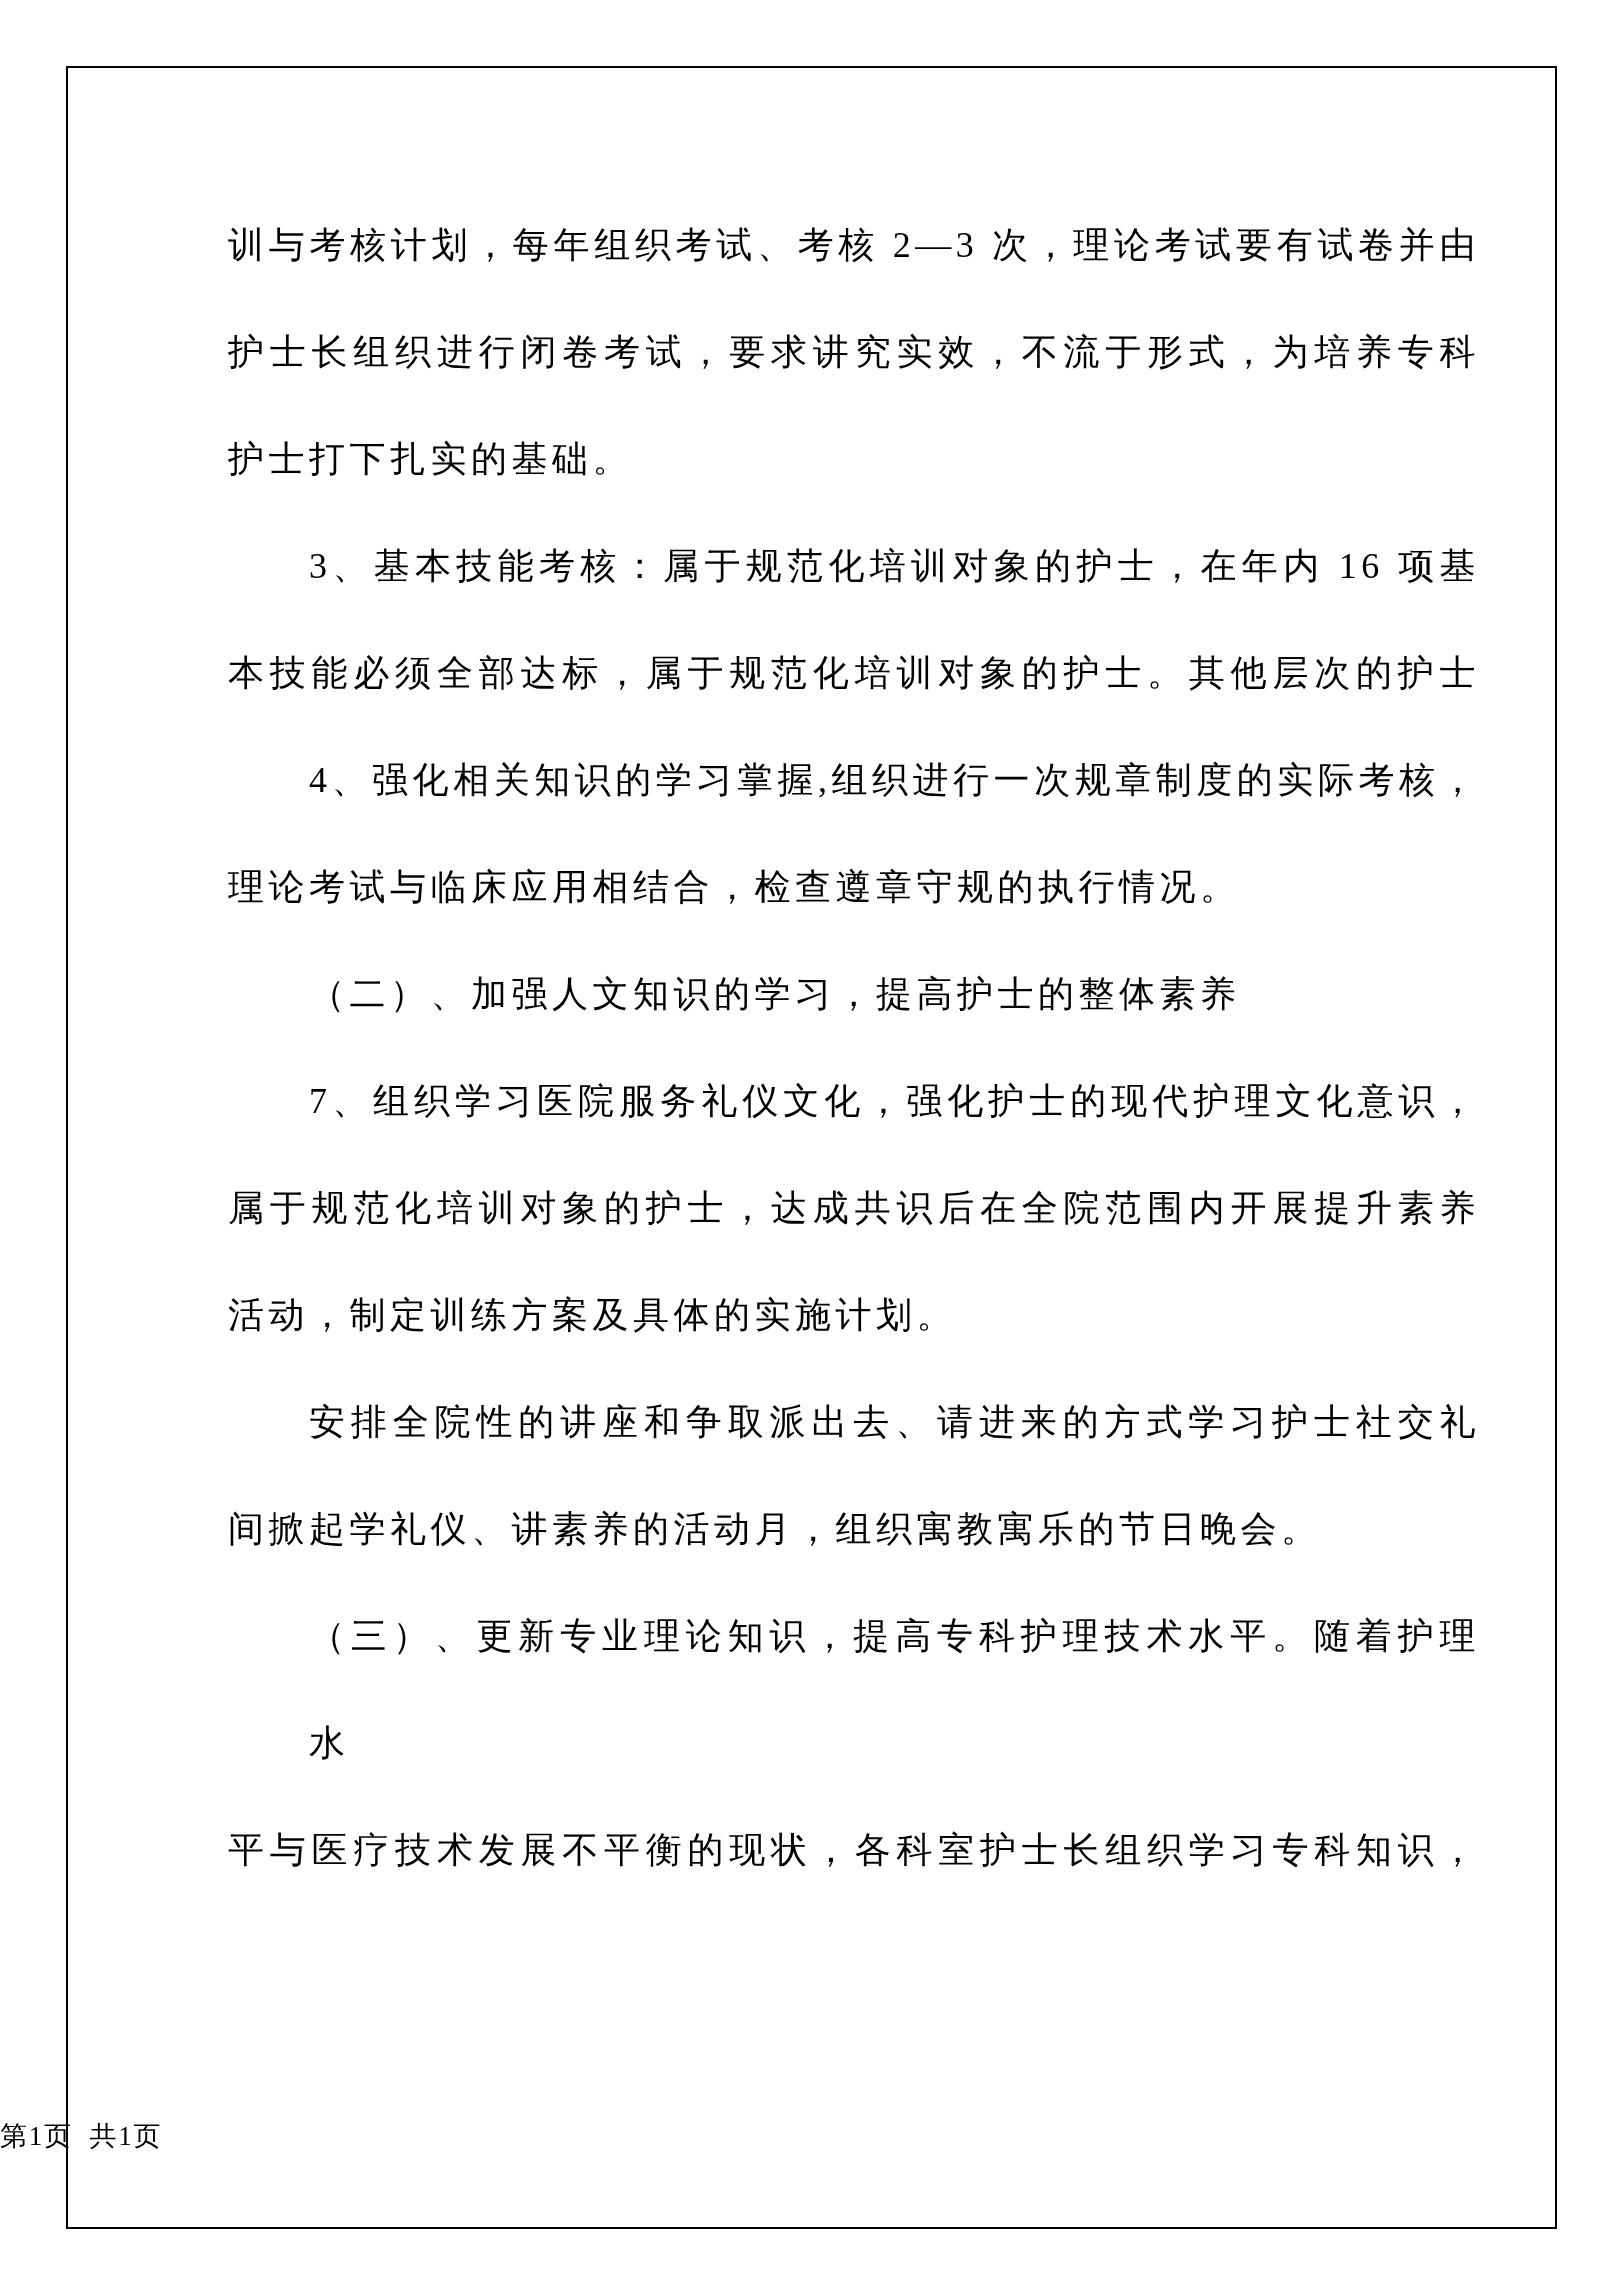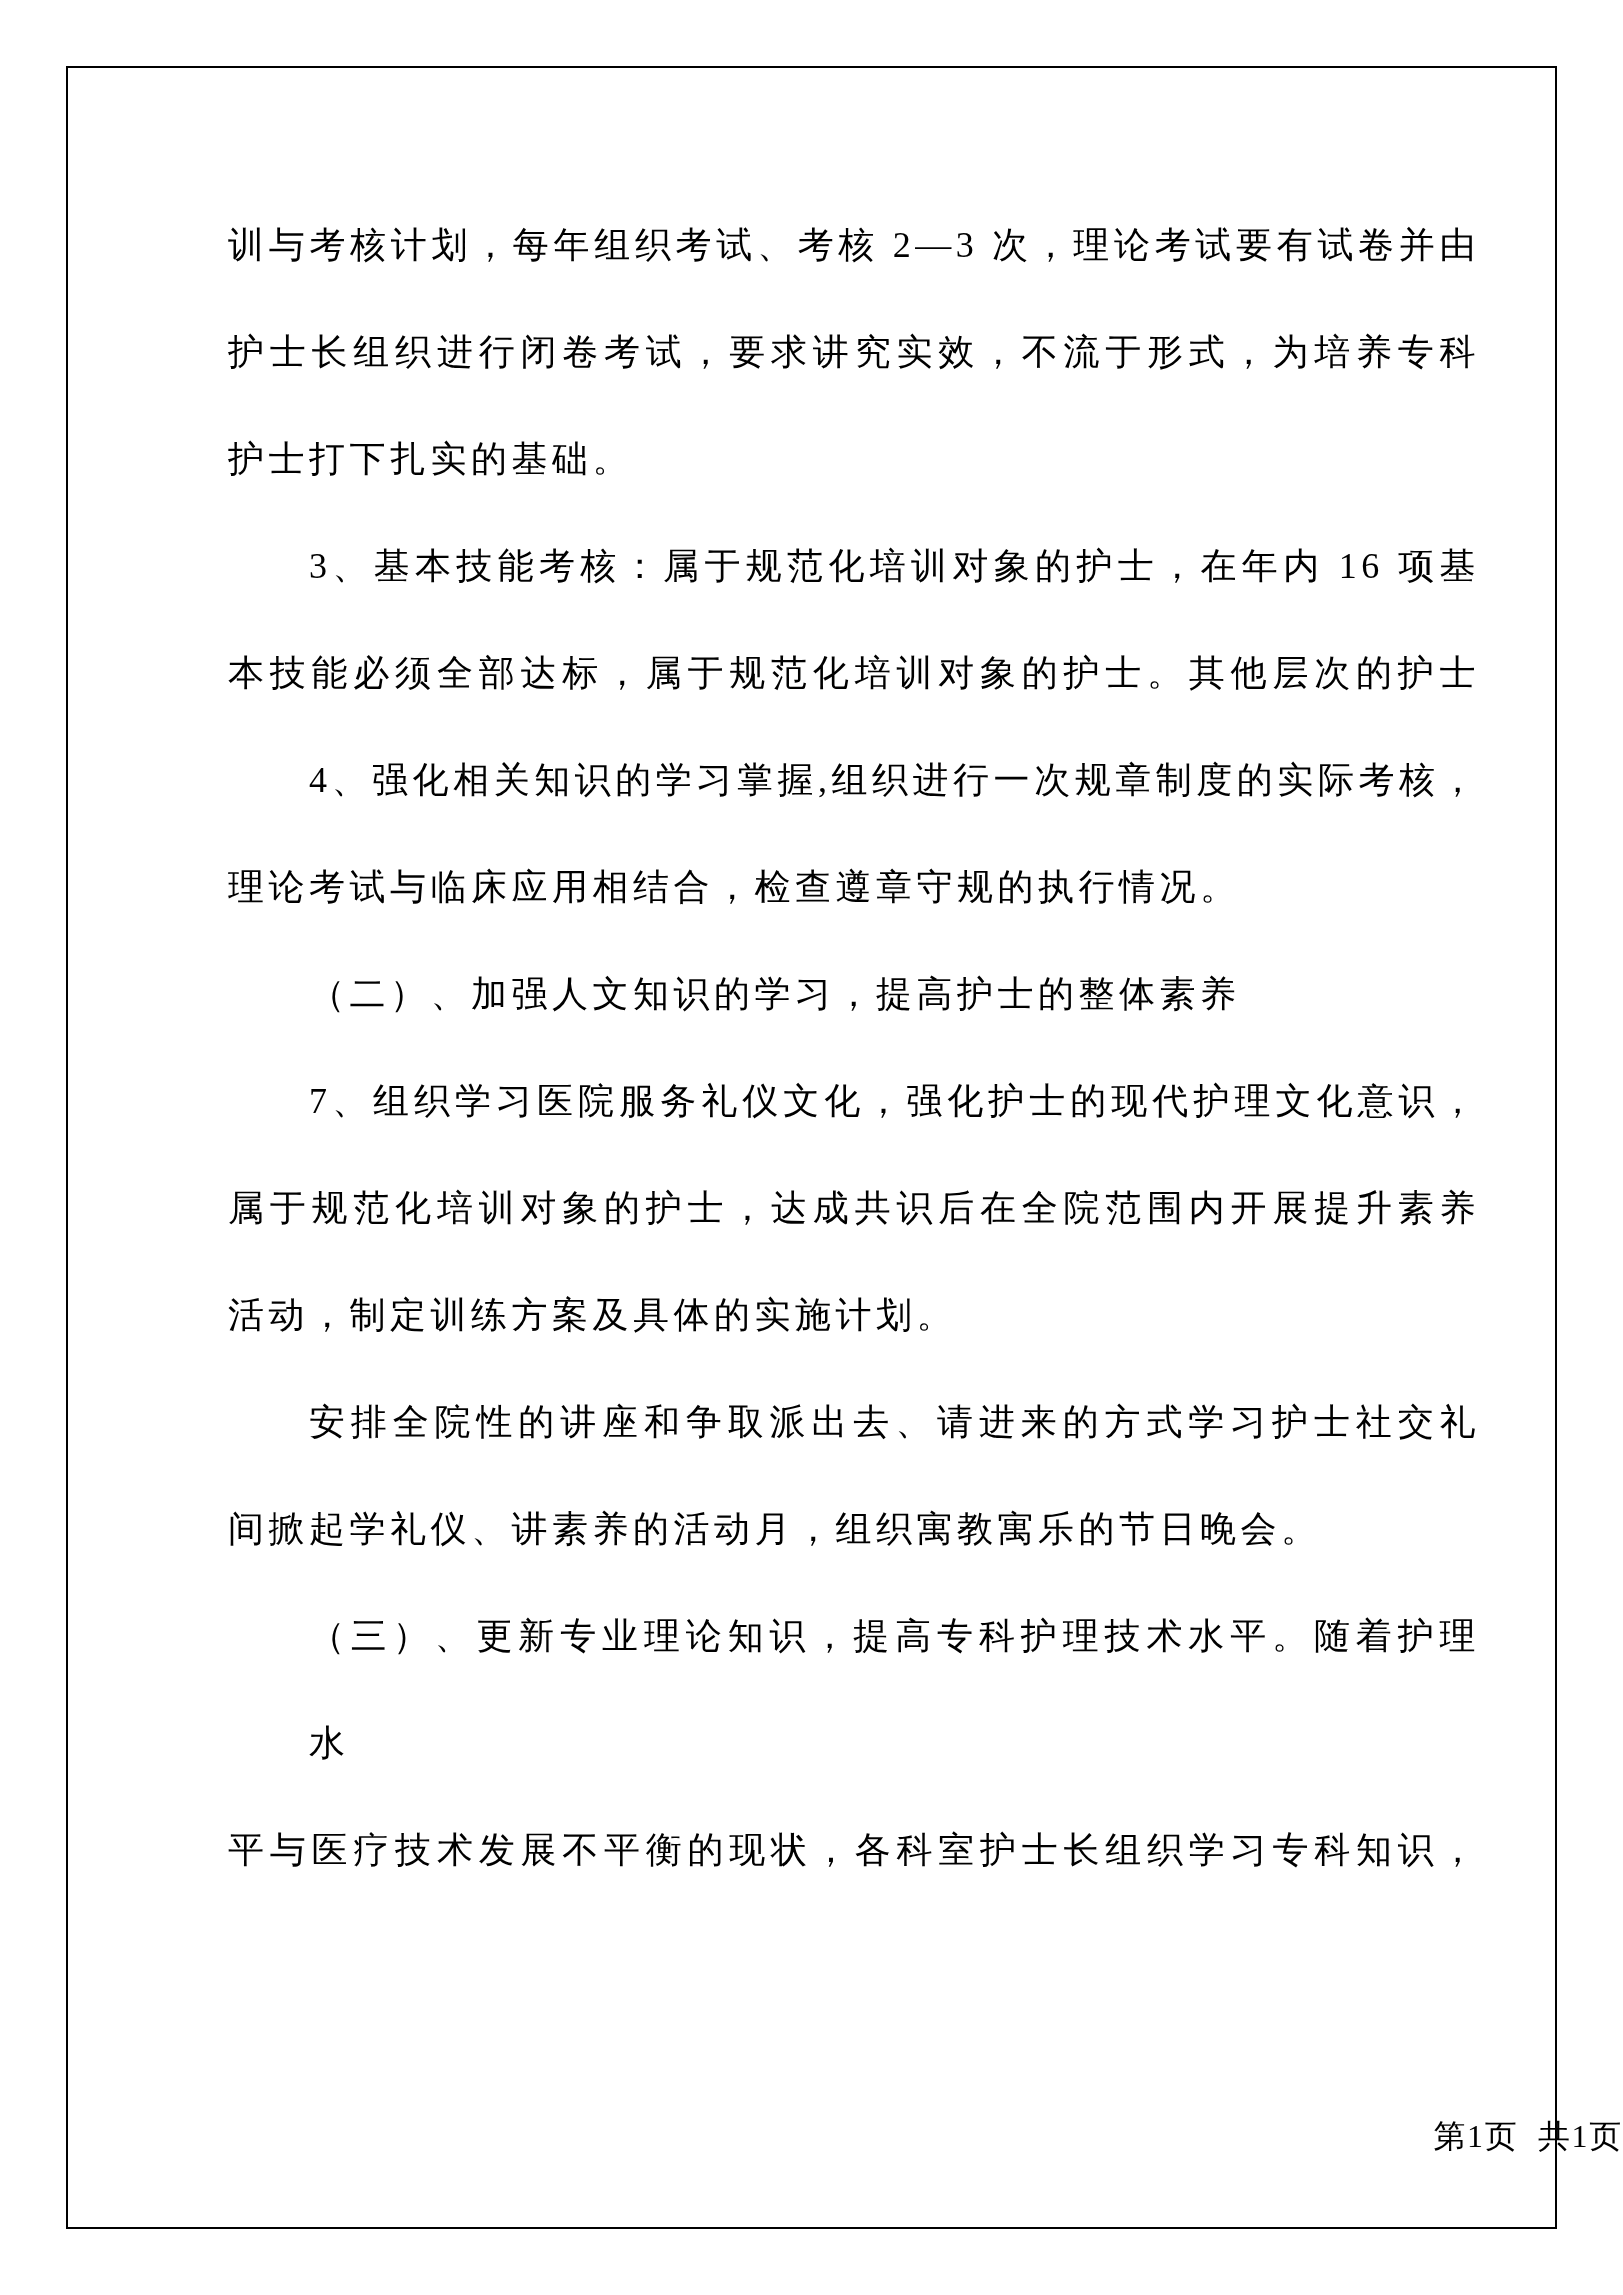--- a/index.html
+++ b/index.html
@@ -49,22 +49,22 @@
     text-justify: inter-character;
   }
   .line.indent {
     padding-left: 81px;
   }
   .doc-footer {
     position: absolute;
     left: 0;
     right: 0;
     top: 2119px;
-    text-align: right;
-    font-size: 32px;
+    text-align: left;
+    font-size: 27px;
     line-height: 34px;
     letter-spacing: 1.7px;
     white-space: pre;
   }
 </style>
 </head>
 <body>
 
 <div class="page">
   <div class="page-frame"></div>

